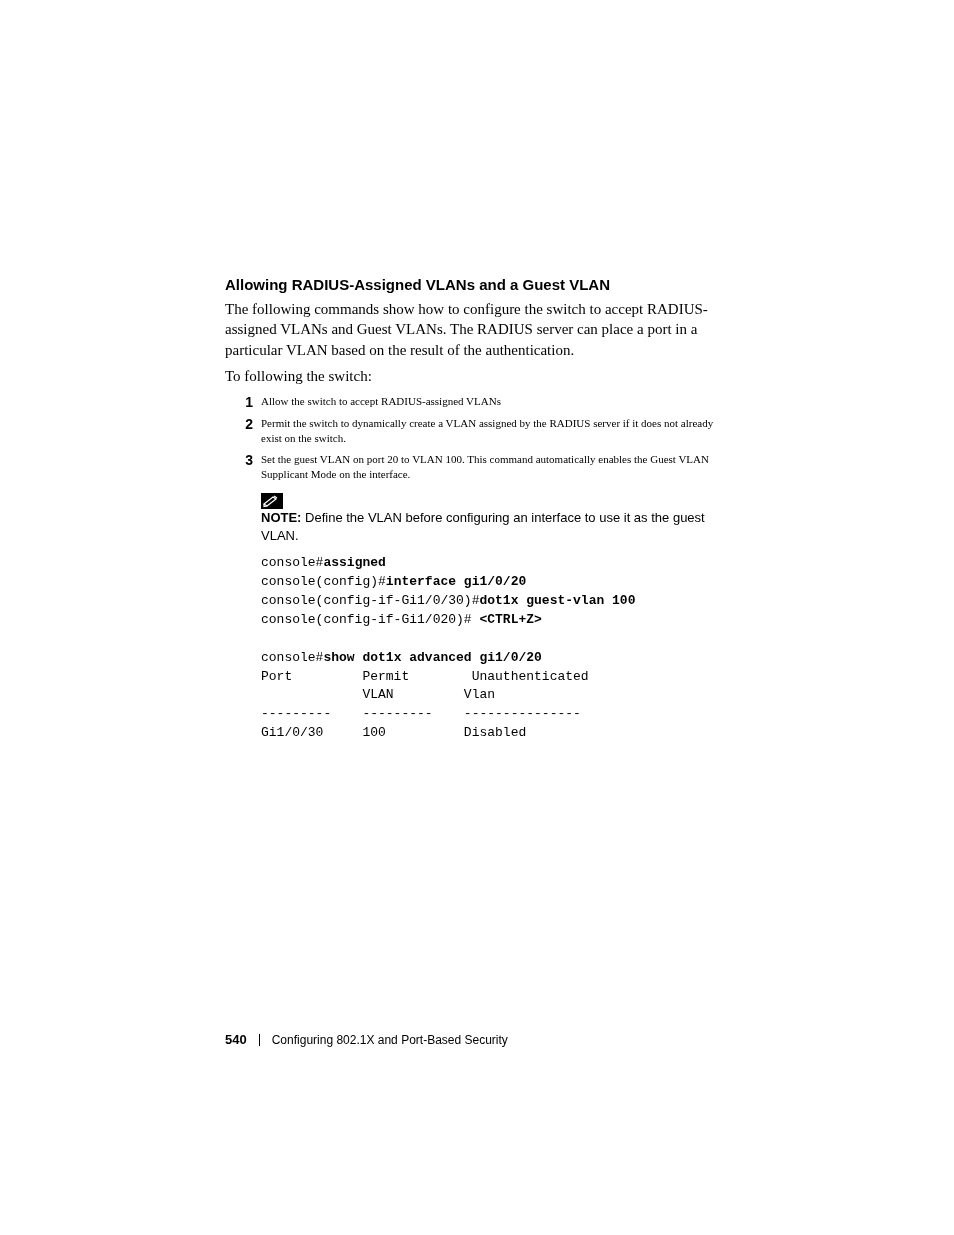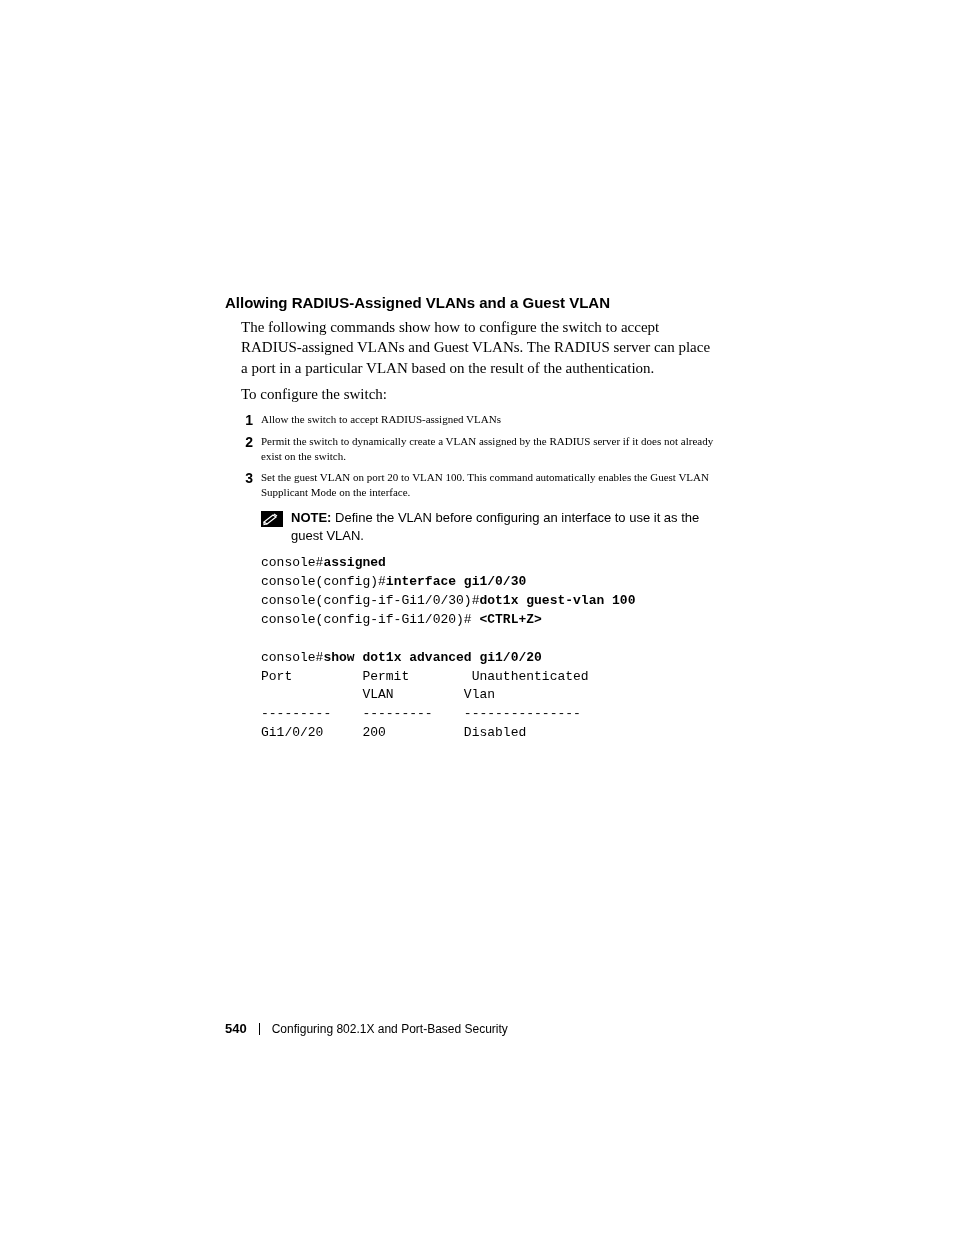--- a/index.html
+++ b/index.html
@@ -19,27 +19,27 @@
   .mono {
     font-family: 'Courier New', Courier, monospace;
     font-size: 12.5px;
     line-height: 1.5;
     white-space: pre;
   }
   .heading {
     font-family: Arial, Helvetica, sans-serif;
     font-weight: bold;
     font-size: 15px;
-    margin-top: 36px;
+    margin-top: 18px;
     margin-bottom: 6px;
   }
   .body-text {
     font-size: 15px;
     line-height: 1.35;
-    margin: 6px 16px;
+    margin: 6px 0;
   }
   .list {
     margin: 8px 0;
   }
   .list-item {
     display: flex;
     margin: 6px 0;
   }
   .list-num {
     font-family: Arial, Helvetica, sans-serif;
@@ -62,20 +62,21 @@
     line-height: 1.45;
     white-space: pre-wrap;
   }
   .code-block b {
     font-weight: bold;
   }
   .note-row {
     display: flex;
     align-items: flex-start;
     margin: 10px 0 10px 36px;
+    flex-direction: column;
   }
   .note-icon {
     width: 22px;
     height: 16px;
     background: #000;
     position: relative;
     margin-right: 8px;
     flex-shrink: 0;
     margin-top: 2px;
   }
@@ -113,21 +114,21 @@
   .code-block2 {
     margin: 10px 0 6px 36px;
     font-family: 'Courier New', Courier, monospace;
     font-size: 13px;
     line-height: 1.45;
     white-space: pre;
   }
   .footer {
     position: absolute;
     left: 225px;
-    bottom: 199px;
+    bottom: 188px;
     font-family: Arial, Helvetica, sans-serif;
     font-size: 12px;
     display: flex;
     align-items: center;
   }
   .footer .pagenum {
     font-weight: bold;
     font-size: 13px;
   }
   .footer .sep {
@@ -138,21 +139,21 @@
 </style>
 </head>
 <body>
 
 <div class="page">
 
 
   <div class="heading">Allowing RADIUS-Assigned VLANs and a Guest VLAN</div>
 
   <div class="body-text">The following commands show how to configure the switch to accept RADIUS-assigned VLANs and Guest VLANs. The RADIUS server can place a port in a particular VLAN based on the result of the authentication.</div>
-  <div class="body-text">To configure the switch:</div>
+  <div class="body-text">To following the switch:</div>
 
   <div class="list">
 
     <div class="list-item">
       <div class="list-num">1</div>
       <div class="list-body">Allow the switch to accept RADIUS-assigned VLANs</div>
     </div>
 
     <div class="list-item">
       <div class="list-num">2</div>
@@ -171,29 +172,29 @@
           <path d="M4 12 L4 5 L6 5 L14 10 L14 12 Z" fill="#fff" opacity="0"></path>
           <path d="M3 11 L12 4 L15 6 L6 13 Z" fill="none" stroke="#fff" stroke-width="1.2"></path>
           <path d="M3 11 L3 13.5 L6 13" fill="none" stroke="#fff" stroke-width="1.2"></path>
           <path d="M13 3 L16 5" stroke="#fff" stroke-width="1.2"></path>
         </svg>
       </div>
       <div class="note-text"><b>NOTE:</b><span> Define the VLAN before configuring an interface to use it as the guest VLAN.</span></div>
     </div>
 
     <div class="code-block2"><span>console#</span><b>assigned</b>
-<span>console(config)#</span><b>interface gi1/0/30</b>
+<span>console(config)#</span><b>interface gi1/0/20</b>
 <span>console(config-if-Gi1/0/30)#</span><b>dot1x guest-vlan 100</b>
 <span>console(config-if-Gi1/020)# </span><b>&lt;CTRL+Z&gt;</b>
 <span></span>
 <span>console#</span><b>show dot1x advanced gi1/0/20</b>
 <span>Port         Permit        Unauthenticated</span>
 <span>             VLAN         Vlan</span>
 <span>---------    ---------    ---------------</span>
-<span>Gi1/0/20     200          Disabled</span></div>
+<span>Gi1/0/30     100          Disabled</span></div>
 
   </div>
 </div>
 
 <div class="footer">
   <span class="pagenum">540</span>
   <span class="sep"></span>
   <span>Configuring 802.1X and Port-Based Security</span>
 </div>
 

